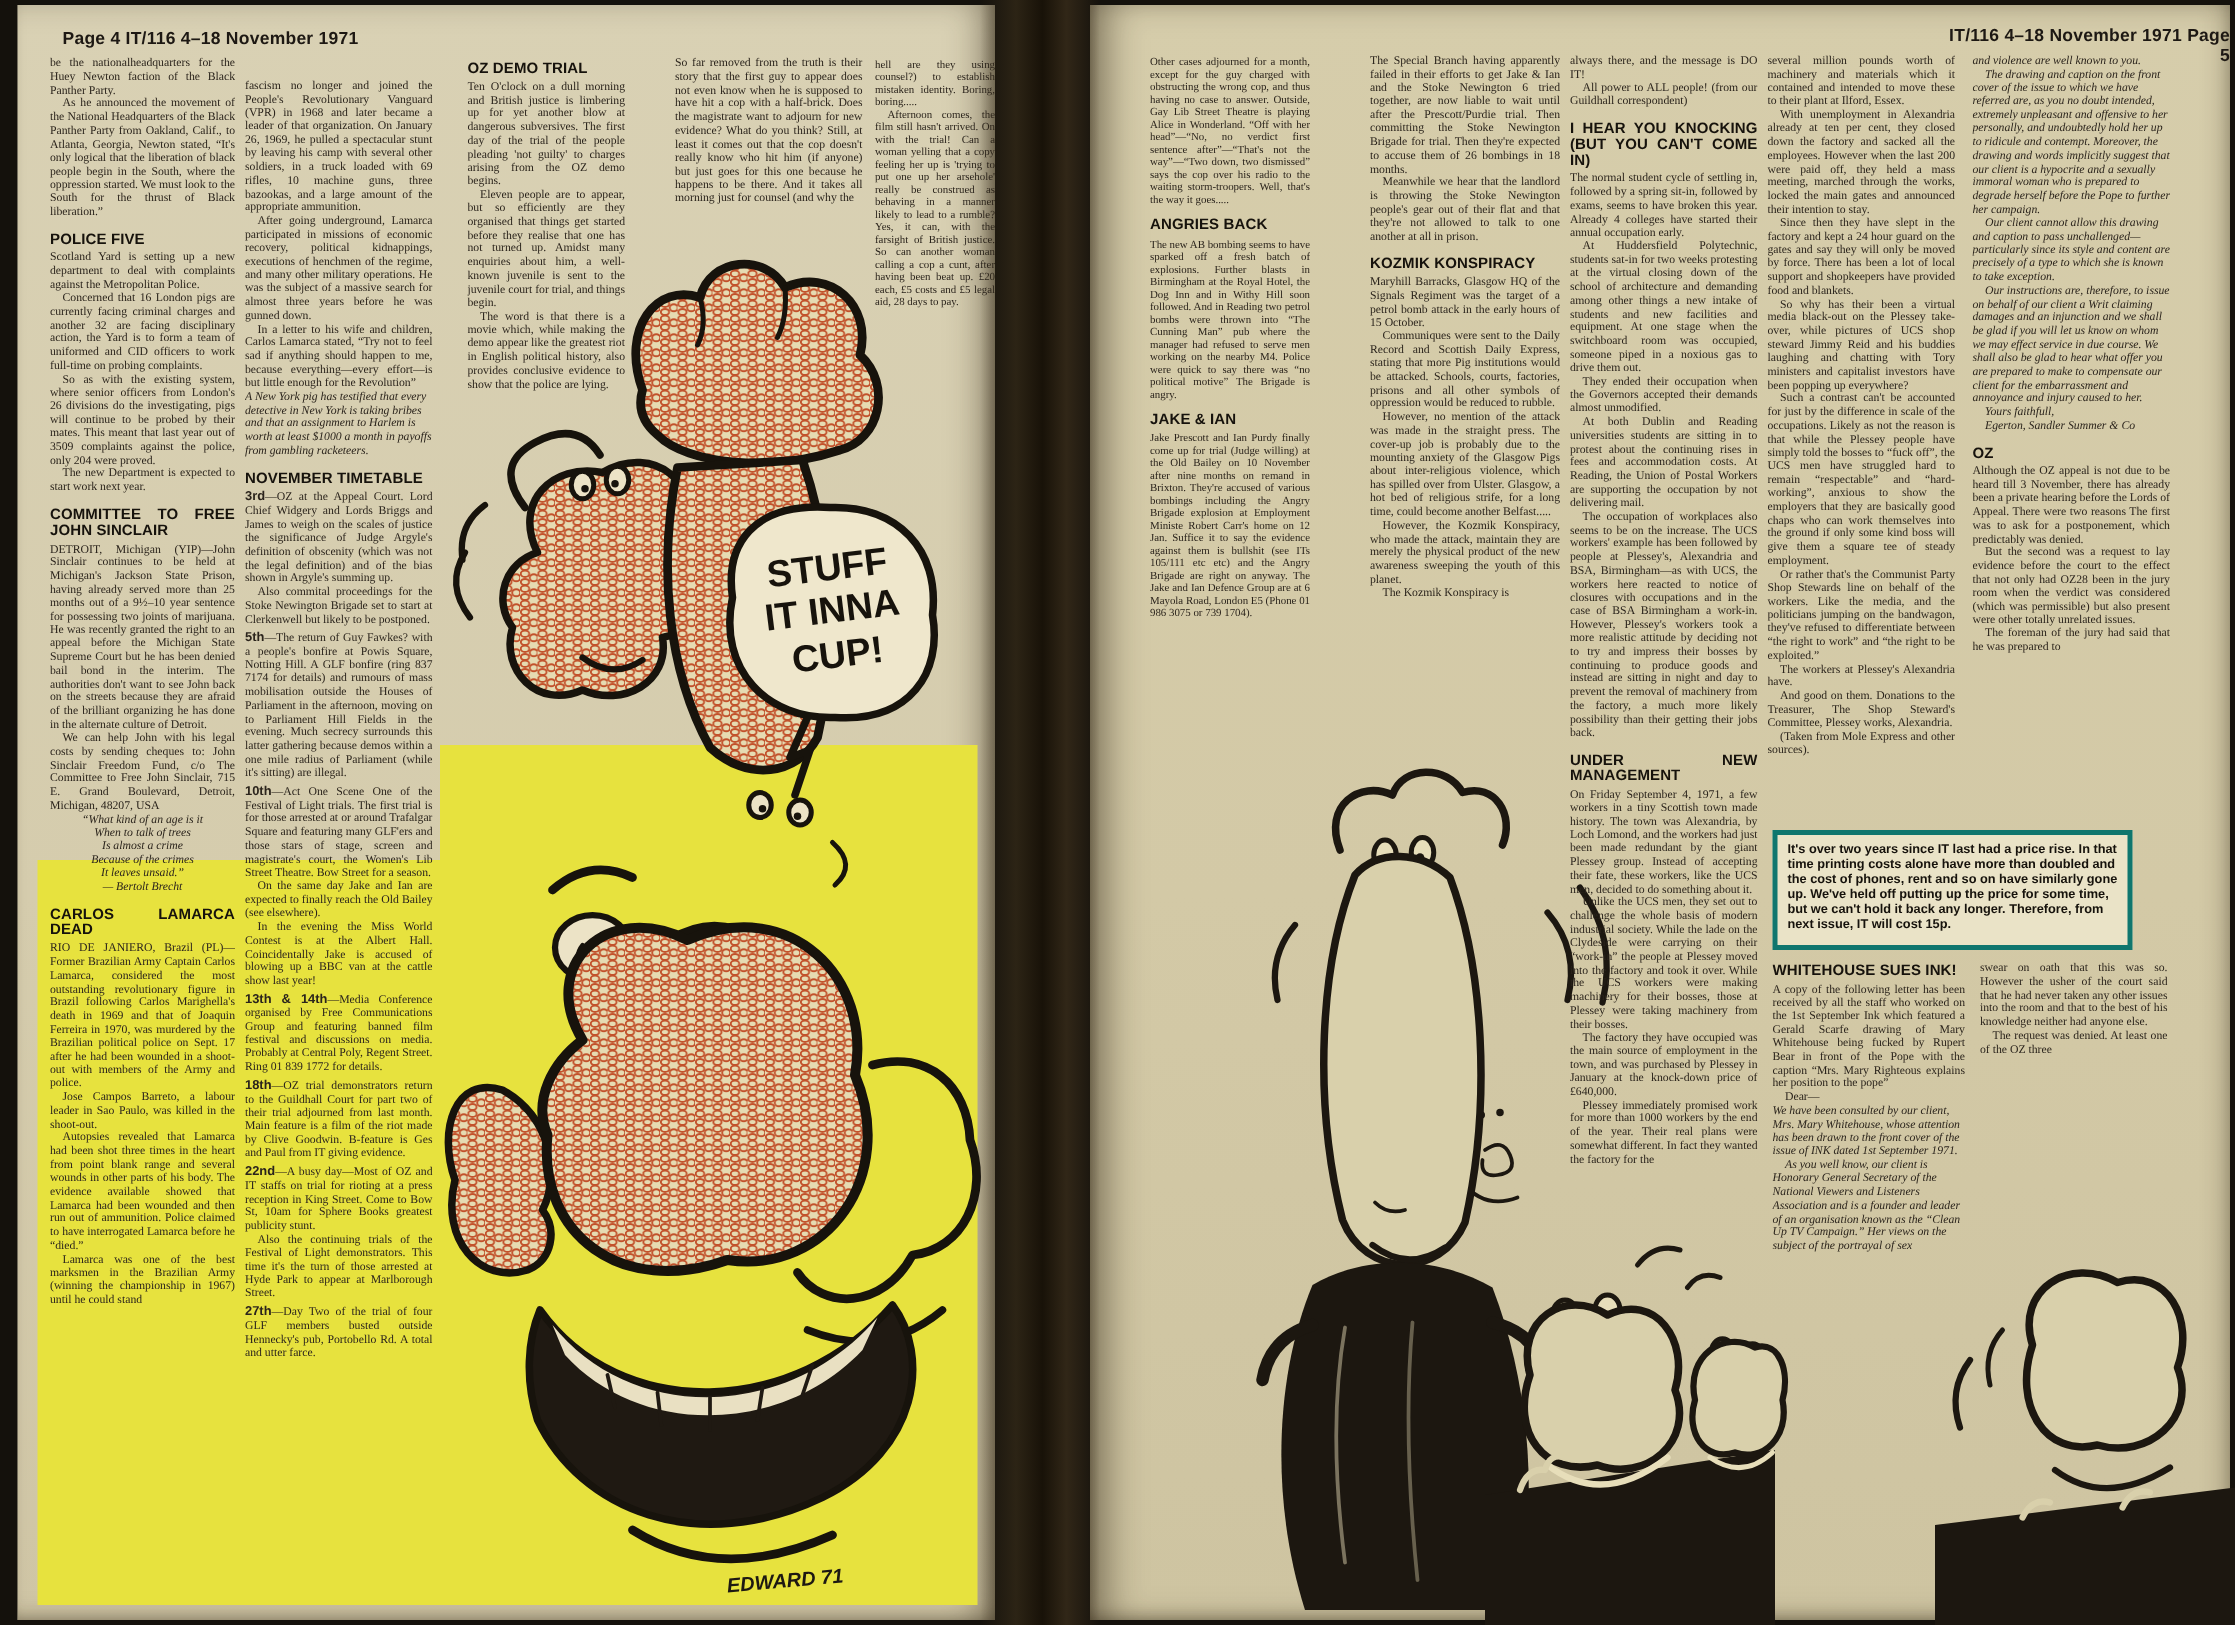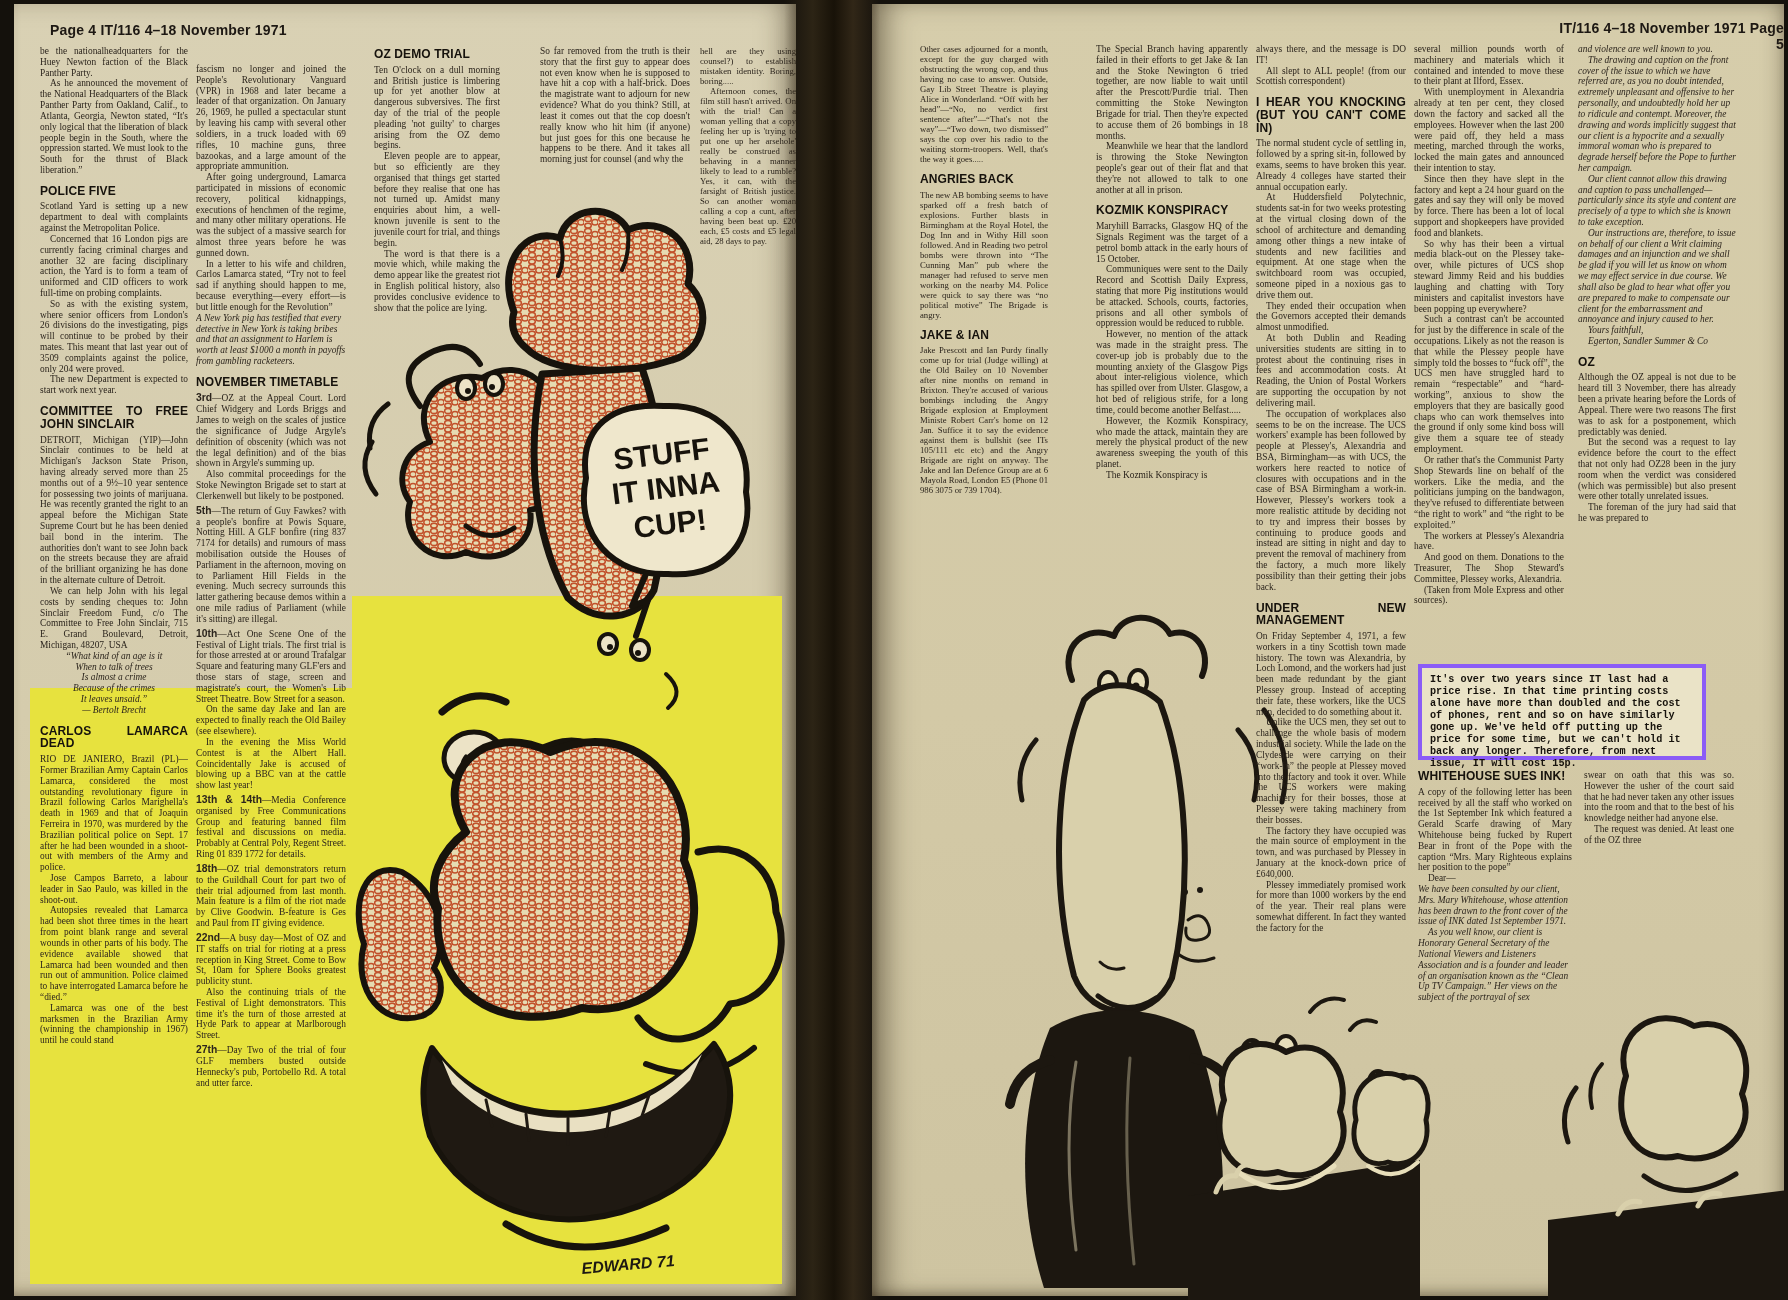--- a/index.html
+++ b/index.html
@@ -19,21 +19,21 @@
   .col p { text-indent:10px; margin:0; }
   .col p.fp { text-indent:0; }
   .col p.entry { text-indent:0; margin-top:3px; }
   .col p b { font-family:"Liberation Sans",sans-serif; font-weight:700; font-size:1.1em; }
   .col p.italic { font-style:italic; text-align:left; }
   .col p.quote { font-style:italic; text-indent:0; text-align:center; }
   .hl { font-family:"Liberation Sans",sans-serif; font-weight:700; font-size:12px; line-height:1.06;
         margin:9px 0 4px; color:#16120c; letter-spacing:.1px; }
   .col > .hl:first-child { margin-top:0; }
   .price-box { position:absolute; left:1418px; top:664px; width:288px; height:96px; background:#eae3c7;
-               border:4px solid #8b5cf6; padding:6px 8px; font-family:Liberation Mono, monospace; font-weight:700;
+               border:4px solid #0f766e; padding:6px 8px; font-family:Liberation Sans, sans-serif; font-weight:700;
                font-size:10.2px; line-height:1.17; color:#16120c; z-index:6; }
   svg.cartoon { position:absolute; z-index:2; overflow:visible; }
   .bubble-text { font-family:"Liberation Sans",sans-serif; font-weight:700; fill:#17130c; text-anchor:middle; }
   .sig { font-family:"Liberation Sans",sans-serif; font-weight:700; font-style:italic; font-size:16px; fill:#1d1812; }
 </style>
 </head>
 <body>
 
 <div class="spread">
 
@@ -180,21 +180,21 @@
       <p>Meanwhile we hear that the landlord is throwing the Stoke Newington people's gear out of their flat and that they're not allowed to talk to one another at all in prison.</p>
       <h3 class="hl">KOZMIK KONSPIRACY</h3>
       <p class="fp">Maryhill Barracks, Glasgow HQ of the Signals Regiment was the target of a petrol bomb attack in the early hours of 15 October.</p>
       <p>Communiques were sent to the Daily Record and Scottish Daily Express, stating that more Pig institutions would be attacked. Schools, courts, factories, prisons and all other symbols of oppression would be reduced to rubble.</p>
       <p>However, no mention of the attack was made in the straight press. The cover-up job is probably due to the mounting anxiety of the Glasgow Pigs about inter-religious violence, which has spilled over from Ulster. Glasgow, a hot bed of religious strife, for a long time, could become another Belfast.....</p>
       <p>However, the Kozmik Konspiracy, who made the attack, maintain they are merely the physical product of the new awareness sweeping the youth of this planet.</p>
       <p>The Kozmik Konspiracy is</p>
     </div>
   <div class="col" style="left:1256px;top:44px;width:150px;height:960px">
       <p class="fp">always there, and the message is DO IT!</p>
-      <p>All slept to ALL people! (from our Scottish correspondent)</p>
+      <p>All power to ALL people! (from our Guildhall correspondent)</p>
       <h3 class="hl">I HEAR YOU KNOCKING (BUT YOU CAN'T COME IN)</h3>
       <p class="fp">The normal student cycle of settling in, followed by a spring sit-in, followed by exams, seems to have broken this year. Already 4 colleges have started their annual occupation early.</p>
       <p>At Huddersfield Polytechnic, students sat-in for two weeks protesting at the virtual closing down of the school of architecture and demanding among other things a new intake of students and new facilities and equipment. At one stage when the switchboard room was occupied, someone piped in a noxious gas to drive them out.</p>
       <p>They ended their occupation when the Governors accepted their demands almost unmodified.</p>
       <p>At both Dublin and Reading universities students are sitting in to protest about the continuing rises in fees and accommodation costs. At Reading, the Union of Postal Workers are supporting the occupation by not delivering mail.</p>
       <p>The occupation of workplaces also seems to be on the increase. The UCS workers' example has been followed by people at Plessey's, Alexandria and BSA, Birmingham—as with UCS, the workers here reacted to notice of closures with occupations and in the case of BSA Birmingham a work-in. However, Plessey's workers took a more realistic attitude by deciding not to try and impress their bosses by continuing to produce goods and instead are sitting in night and day to prevent the removal of machinery from the factory, a much more likely possibility than their getting their jobs back.</p>
       <h3 class="hl">UNDER NEW MANAGEMENT</h3>
       <p class="fp">On Friday September 4, 1971, a few workers in a tiny Scottish town made history. The town was Alexandria, by Loch Lomond, and the workers had just been made redundant by the giant Plessey group. Instead of accepting their fate, these workers, like the UCS men, decided to do something about it.</p>
       <p>Unlike the UCS men, they set out to challenge the whole basis of modern industrial society. While the lade on the Clydeside were carrying on their “work-in” the people at Plessey moved into the factory and took it over. While the UCS workers were making machinery for their bosses, those at Plessey were taking machinery from their bosses.</p>
       <p>The factory they have occupied was the main source of employment in the town, and was purchased by Plessey in January at the knock-down price of £640,000.</p>

